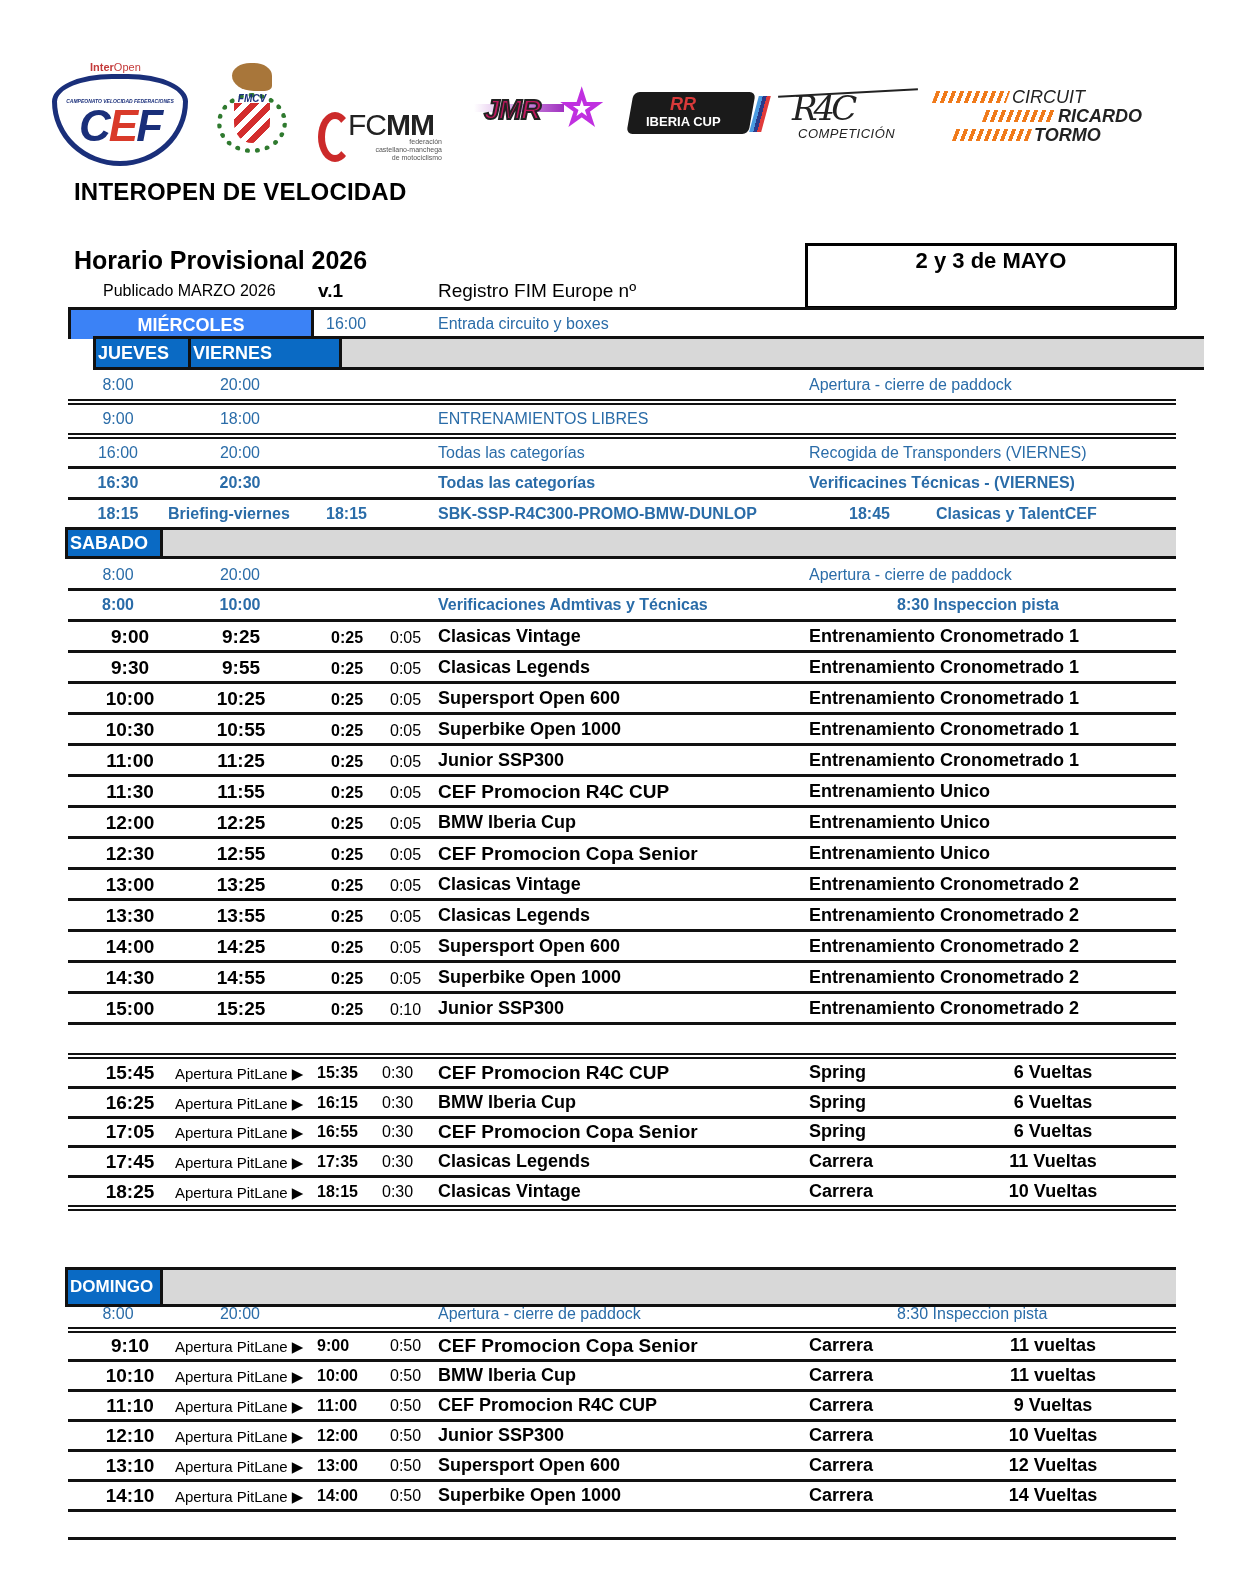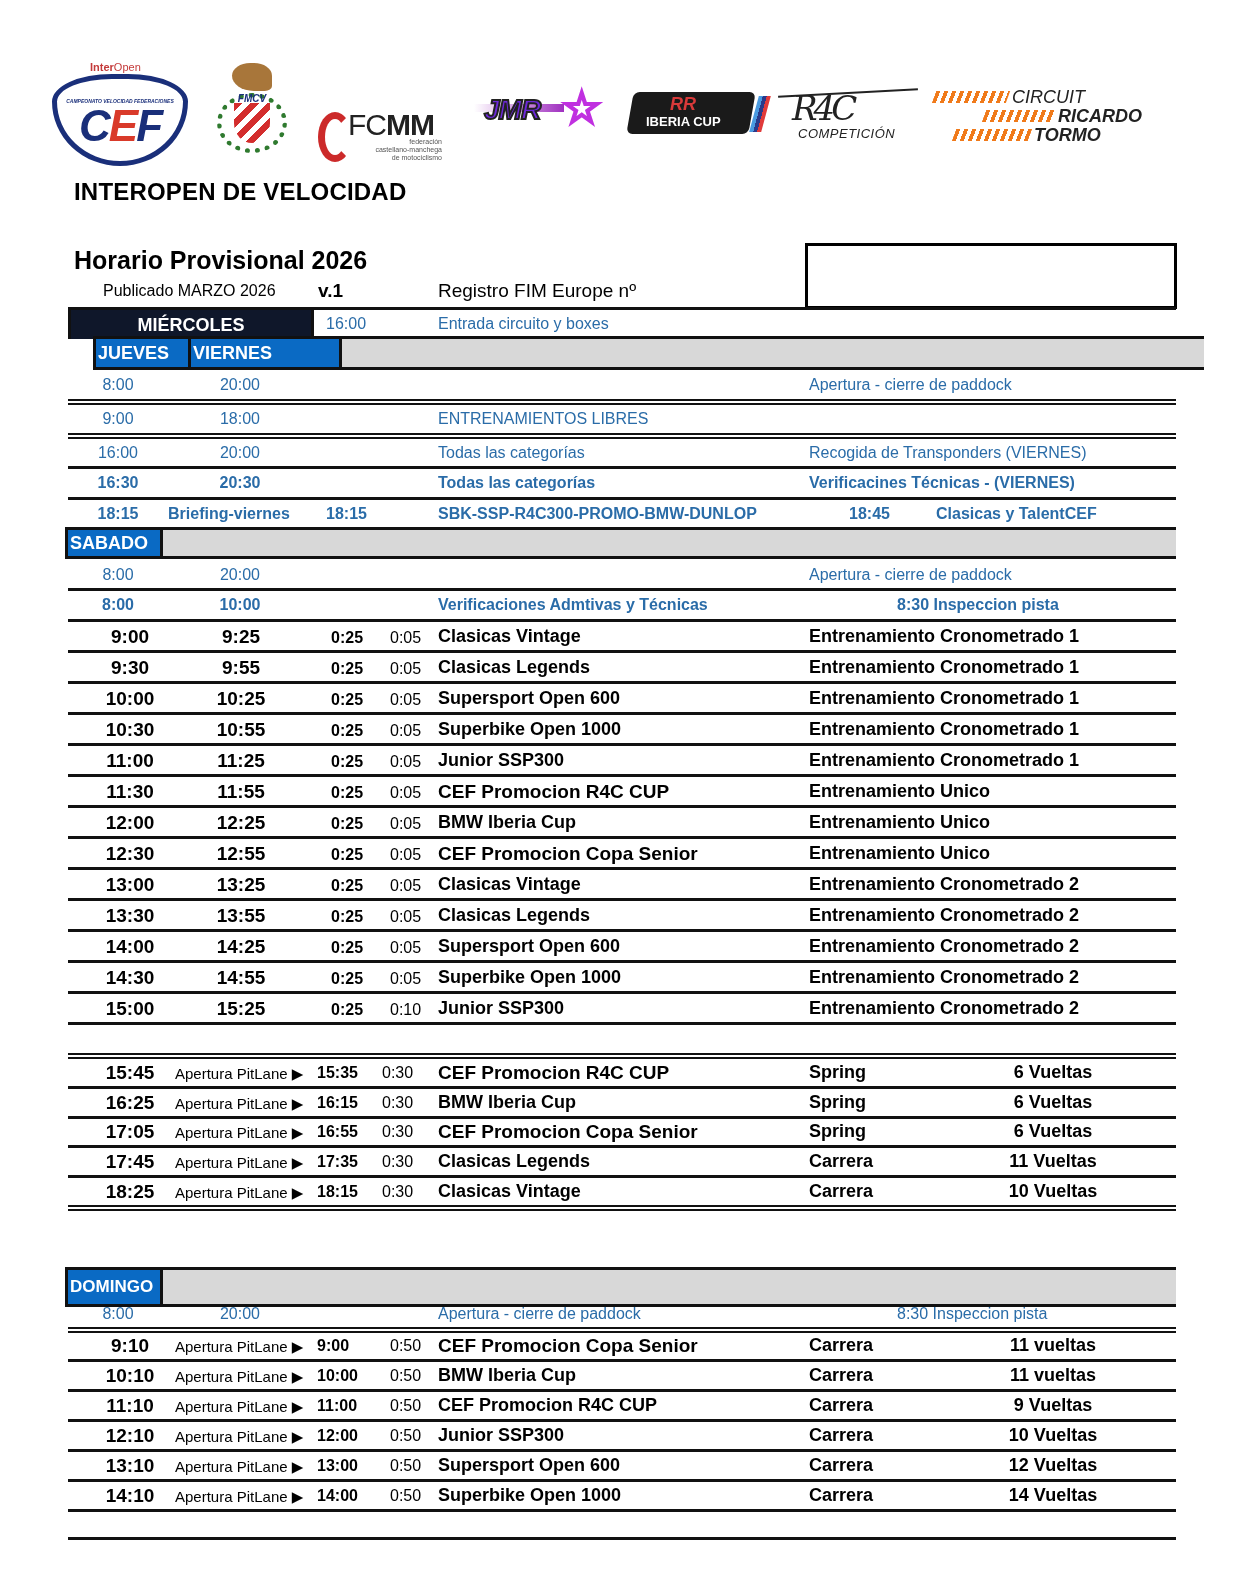--- a/index.html
+++ b/index.html
@@ -26,21 +26,21 @@
   .fmcv-wreath { width: 70px; height: 60px; border: 5px dotted #2f7a2f; border-radius: 50%; margin-top: 2px; display:flex; align-items:center; justify-content:center; }
   .fmcv-shield { width: 36px; height: 40px; background: repeating-linear-gradient(135deg,#d32d2d 0 6px,#fff 6px 12px); border-radius: 0 0 50% 50%; }
   .fmcv-label { position: absolute; top: 35px; font-size: 10px; font-weight: bold; color: #1a2f7a; font-style: italic; }
   .fcmm { left: 318px; top: 78px; width: 124px; height: 56px; margin-top: 30px; }
   .fcmm-c { position: absolute; left: 0; top: 4px; width: 34px; height: 50px; border: 7px solid #cc2a2a; border-right-color: transparent; border-radius: 50%; }
   .fcmm-text { position: absolute; left: 30px; top: 0; font-size: 30px; letter-spacing: -1px; color: #222; }
   .fcmm-text b { font-weight: bold; }
   .fcmm-sub { position: absolute; right: 0; top: 30px; font-size: 7px; color: #555; text-align: right; line-height: 8px; }
   .jmr { left: 474px; top: 82px; width: 134px; height: 56px; }
   .jmr-trail { position: absolute; left: 0; top: 22px; width: 90px; height: 8px; background: linear-gradient(90deg, rgba(200,120,255,0), #a030c0); }
-  .jmr-text { position: absolute; left: 10px; top: 12px; font-size: 28px; font-weight: bold; font-style: italic; color: #6d28d9; -webkit-text-stroke: 2px #222; letter-spacing: -1px; }
+  .jmr-text { position: absolute; left: 10px; top: 12px; font-size: 28px; font-weight: bold; font-style: italic; color: #be185d; -webkit-text-stroke: 2px #222; letter-spacing: -1px; }
   .jmr-star { position: absolute; left: 88px; top: 2px; font-size: 44px; color: #fff; -webkit-text-stroke: 3px #c030e0; line-height: 48px; }
   .bmw { left: 630px; top: 92px; width: 138px; height: 42px; }
   .bmw-badge { position: absolute; left: 0; top: 0; width: 122px; height: 42px; background: #1a1a1a; transform: skewX(-10deg); border-radius: 6px; }
   .bmw-rr { position: absolute; left: 40px; top: 2px; font-size: 18px; font-weight: bold; font-style: italic; color: #d93a3a; }
   .bmw-text { position: absolute; left: 16px; top: 22px; font-size: 13px; font-weight: bold; color: #fff; }
   .bmw-stripes { position: absolute; left: 124px; top: 4px; width: 12px; height: 36px; background: linear-gradient(90deg,#4a9ae0 0 33%,#2a3a8a 33% 66%,#e03a3a 66%); transform: skewX(-15deg); }
   .r4c { left: 778px; top: 88px; width: 142px; height: 56px; }
   .r4c-mark { position: absolute; left: 14px; top: 0; font-size: 34px; font-style: italic; color: #222; letter-spacing: -4px; font-family: "DejaVu Serif", serif; }
   .r4c-line { position: absolute; left: 0; top: 4px; width: 140px; height: 2px; background: #222; transform: rotate(-3deg); }
   .r4c-text { position: absolute; left: 20px; top: 38px; font-size: 13px; font-style: italic; color: #222; letter-spacing: 0.5px; }
@@ -143,24 +143,25 @@
     </div>
 </div>
 
 <div class="abs main-title">INTEROPEN DE VELOCIDAD</div>
 <div class="abs sub-title">Horario Provisional 2026</div>
 <div class="abs published">Publicado MARZO 2026</div>
 <div class="abs version">v.1</div>
 <div class="abs registro">Registro FIM Europe nº</div>
 
 <div class="abs date-box">
+  <div class="d1">2 y 3 de MAYO</div>
 </div>
 
 <div class="line" style="top:307px;"></div>
-<div class="abs" style="left:68px;top:307px;width:246px;height:32px;background:#0f172a;border:3px solid #111;border-bottom:none;color:#fff;font-weight:bold;font-size:18px;text-align:center;line-height:30px;">MIÉRCOLES</div>
+<div class="abs" style="left:68px;top:307px;width:246px;height:32px;background:#3b82f6;border:3px solid #111;border-bottom:none;color:#fff;font-weight:bold;font-size:18px;text-align:center;line-height:30px;">MIÉRCOLES</div>
 <div class="abs blue" style="left:326px;top:315px;font-size:16px;">16:00</div>
 <div class="abs blue" style="left:438px;top:315px;font-size:16px;">Entrada circuito y boxes</div>
 
 <div class="day-hdr" style="top:336px;height:34px;margin-left:28px;">
   <div class="day-tag" style="left:-3px;width:98px;">JUEVES</div>
   <div class="day-tag" style="left:92px;width:154px;">VIERNES</div>
 </div>
 
 <div class="row blue" style="top:376px;height:22px;font-size:16px;">
   <div class="cell" style="left:30px;width:40px;text-align:center;">8:00</div>

